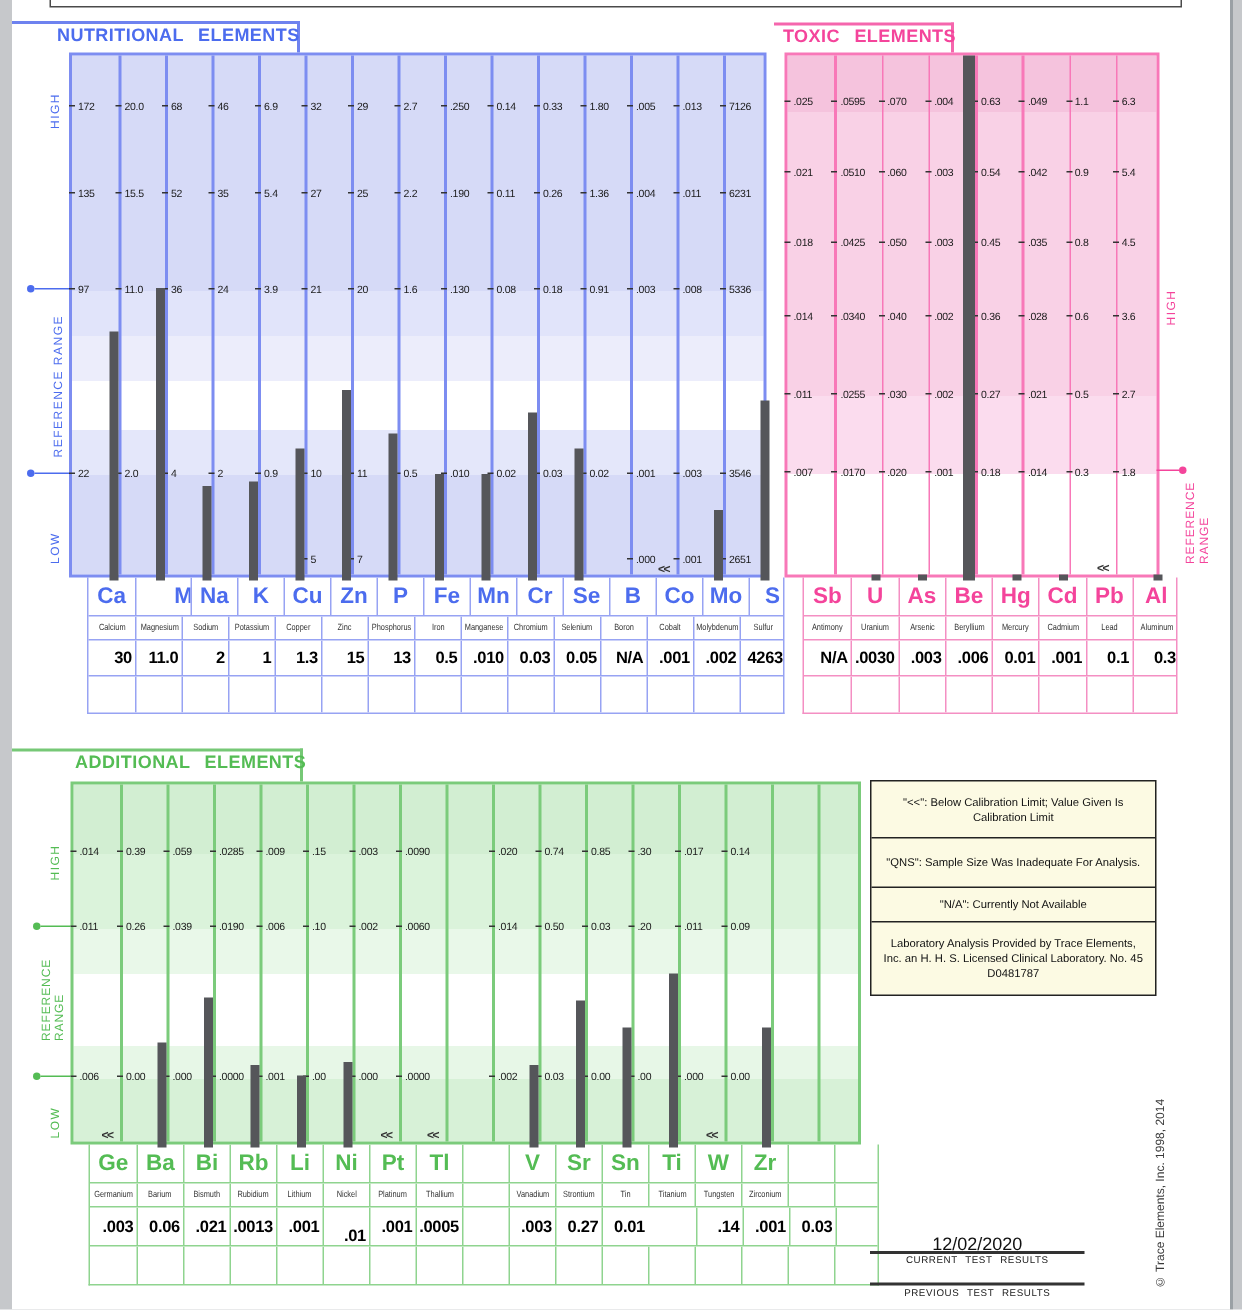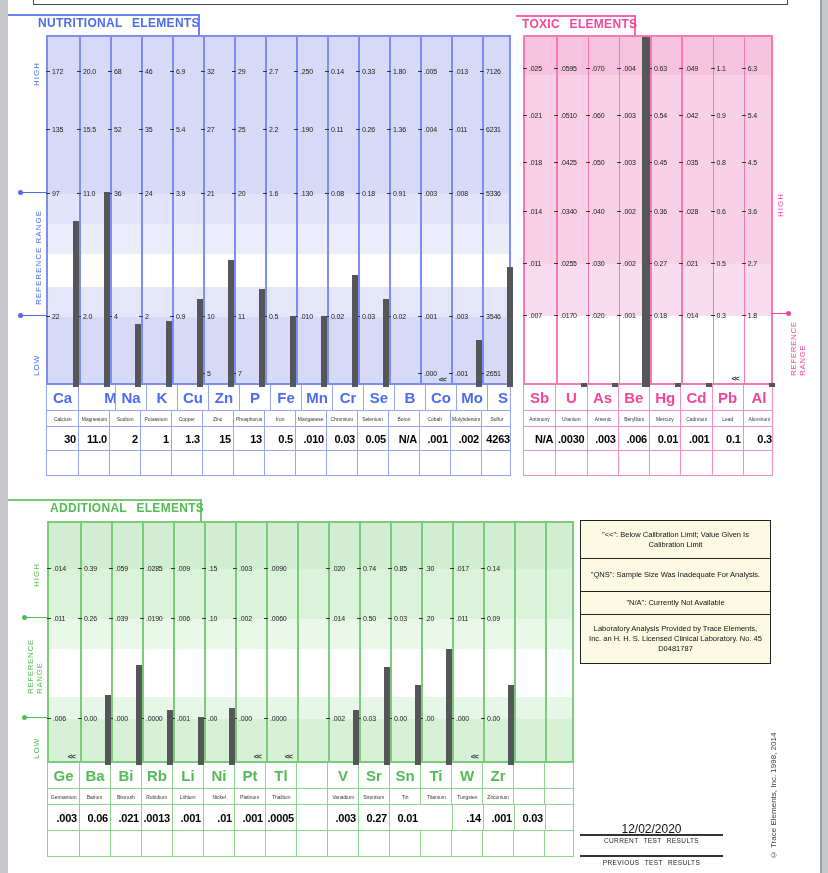--- a/index.html
+++ b/index.html
@@ -30,21 +30,21 @@
   .bg-addl{background:linear-gradient(to bottom,
     #d2eed2 0px,#d2eed2 46px,#dbf3db 46px,#dbf3db 96px,#e9f8e9 96px,#e9f8e9 126px,
     #ffffff 126px,#ffffff 174px,#e7f7e7 174px,#e7f7e7 196px,#d7f1d7 196px,#d7f1d7 242px);}
   .vline{position:absolute;top:0;bottom:0;width:1.5px;background:var(--grid,#888);z-index:2;}
   .tick{position:absolute;font-size:7px;line-height:8px;color:#1a1a1a;white-space:nowrap;z-index:3;letter-spacing:-.2px;}
   .tick::before{content:"";display:inline-block;width:4px;height:1px;background:#333;vertical-align:middle;margin:0 2px 2px -2px;}
   .bar{position:absolute;background:#55565a;z-index:4;}
   .ltmark{position:absolute;text-align:right;font-size:8px;font-weight:bold;color:#333;letter-spacing:-1px;line-height:8px;z-index:5;}
 
   
-  .etable{position:absolute;left:0;width:100%;border:1.5px solid var(--tline,#999);border-top:none;box-sizing:border-box;}
+  .etable{position:absolute;left:12px;width:100%;border:1.5px solid var(--tline,#999);border-top:none;box-sizing:border-box;}
   .trow{display:flex;border-bottom:1px solid var(--tline,#999);box-sizing:border-box;overflow:hidden;}
   .trow:last-child{border-bottom:none;}
   .cell{flex:none;box-sizing:border-box;border-left:1px solid var(--tline,#999);overflow:hidden;display:flex;align-items:center;justify-content:center;}
   .cell:first-child{border-left:none;}
   .cell.sym span{font-size:15px;font-weight:bold;color:var(--sym,#333);}
   .cell.nm span{font-size:6px;color:#333;white-space:nowrap;display:inline-block;transform:scaleX(.82);}
   .cell.val{justify-content:flex-end;}
   .cell.val span{font-size:11px;font-weight:bold;color:#000;padding-right:2px;letter-spacing:-.2px;}
 
   
@@ -758,21 +758,21 @@
         </div>
         <div class="cell val" style="width: 31px;">
           <span>.021</span>
         </div>
         <div class="cell val" style="width: 31px;">
           <span>.0013</span>
         </div>
         <div class="cell val" style="width: 31px;">
           <span>.001</span>
         </div>
-        <div class="cell val" style="width: 31px;">
+        <div class="cell val" style="width: 31px; align-items: flex-end;">
           <span>.01</span>
         </div>
         <div class="cell val" style="width: 31px;">
           <span>.001</span>
         </div>
         <div class="cell val" style="width: 31px;">
           <span>.0005</span>
         </div>
         <div class="cell val" style="width: 31px;">
           <span></span>

